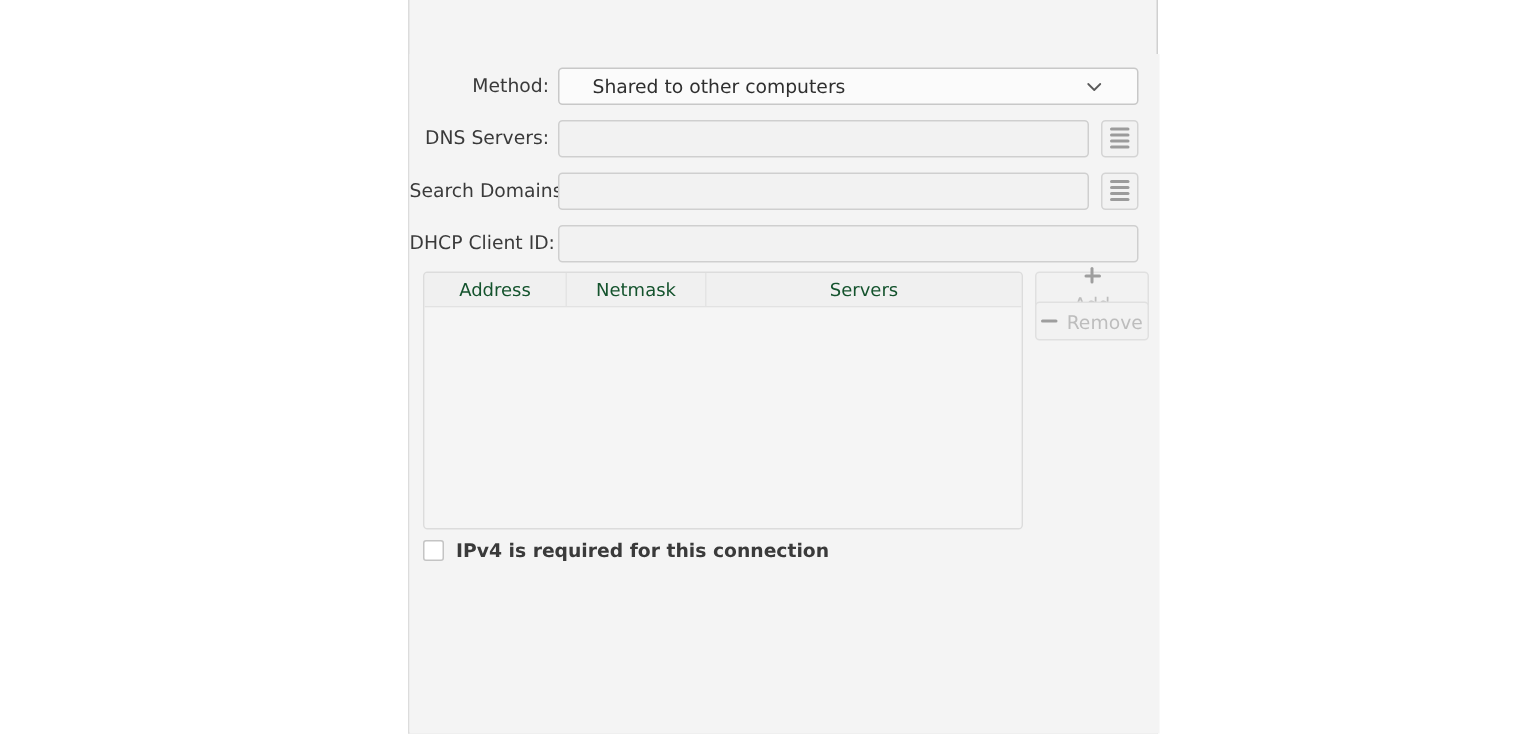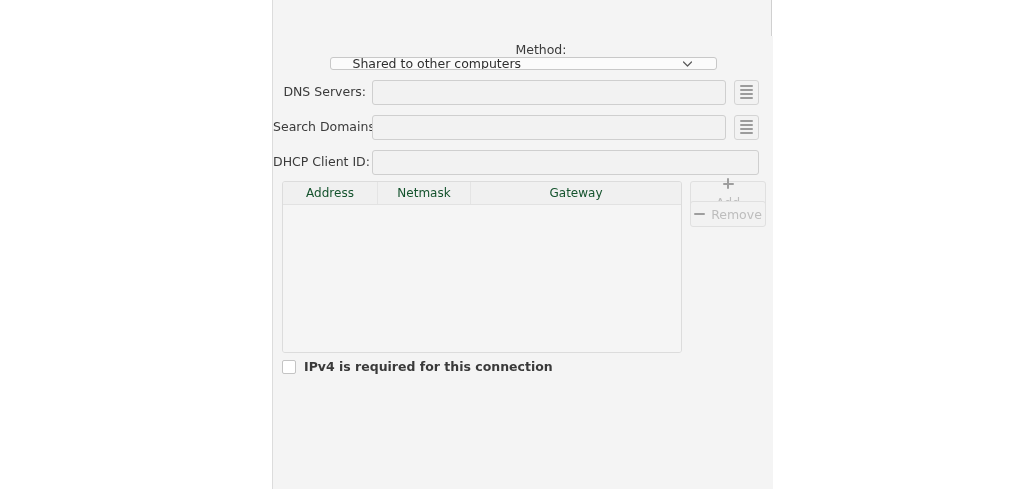--- a/index.html
+++ b/index.html
@@ -260,21 +260,21 @@
   }
 </style>
 </head>
 <body>
 
 <div id="dialog">
 
 
   <div id="body">
 
-    <div class="form-row" style="top:8px;flex-direction:column;">
+    <div class="form-row" style="top:8px;">
       <div class="lbl">Method:</div>
       <div class="field combo">
         <span>Shared to other computers</span>
         <span class="chev">
           <svg viewBox="0 0 13 13" width="13" height="13">
             <path d="M2.5 5 L6.5 9 L10.5 5" fill="none" stroke="#5a5a5a" stroke-width="1.2" stroke-linecap="round" stroke-linejoin="round"></path>
           </svg>
         </span>
       </div>
     </div>
@@ -303,21 +303,21 @@
 
     <div class="form-row" style="top:113px;">
       <div class="lbl">DHCP Client ID:</div>
       <div class="field input-long" title=""></div>
     </div>
 
     <div id="table">
       <div id="thead">
         <div class="th" style="width:95px;">Address</div>
         <div class="th" style="width:93px;">Netmask</div>
-        <div class="th" style="flex:1 1 auto;">Gateway</div>
+        <div class="th" style="flex:1 1 auto;">Servers</div>
       </div>
       <div id="tbody"></div>
     </div>
 
     <div class="side-btn" style="top:145px;flex-direction:column;">
       <span class="sym plus"></span>
       <span>Add</span>
     </div>
     <div class="side-btn" style="top:165px;">
       <span class="sym minus"></span>

